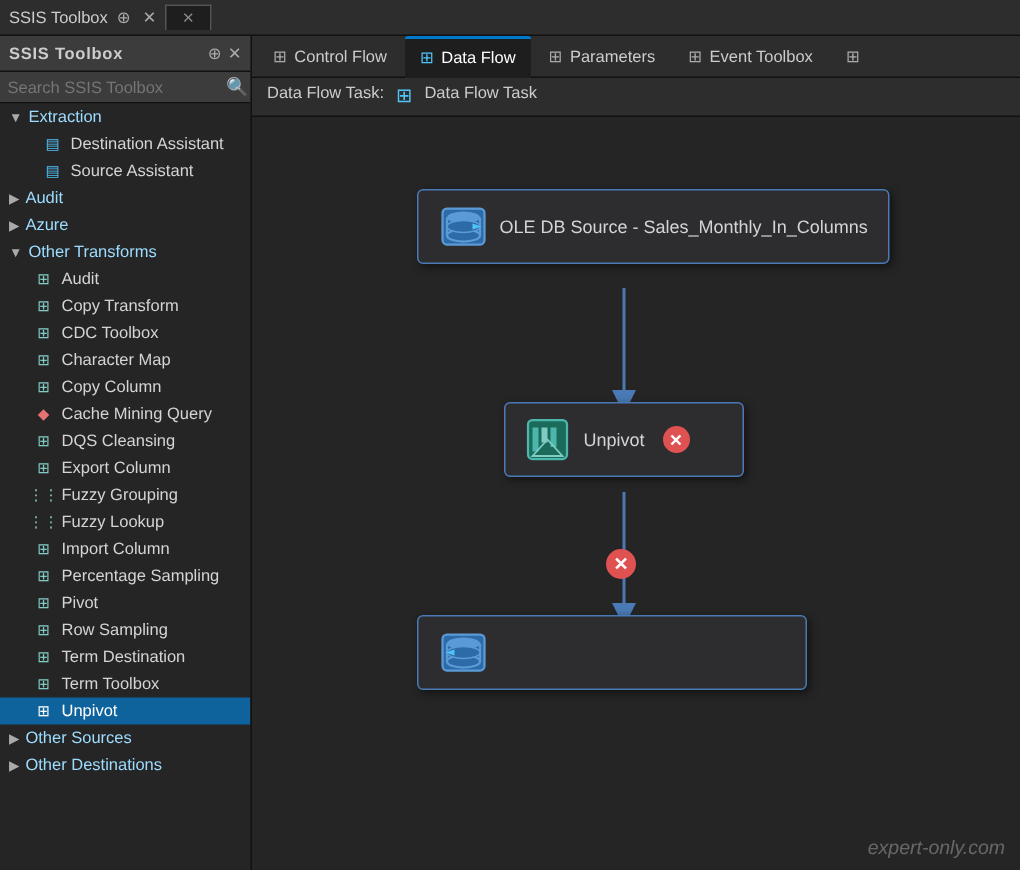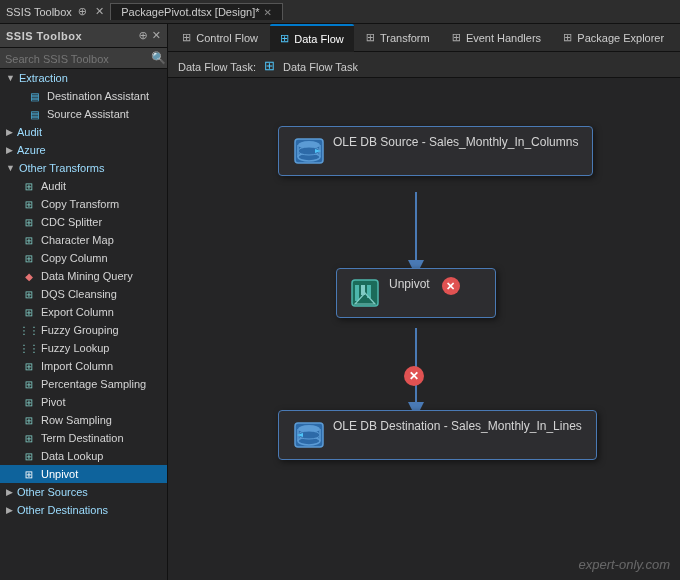--- a/index.html
+++ b/index.html
@@ -185,21 +185,21 @@
       background: #1e1e1e;
       color: #fff;
       border-top: 1px solid #007acc;
     }
 
     
     .task-bar {
       background: #2d2d2d;
       padding: 4px 10px;
       display: flex;
-      align-items: flex-end;
+      align-items: flex-start;
       gap: 8px;
       border-bottom: 1px solid #111;
       font-size: 11px;
       color: #ccc;
       height: 26px;
       flex-shrink: 0;
     }
 
     
     .canvas {
@@ -209,21 +209,21 @@
       overflow: hidden;
     }
 
     
     .flow-node {
       position: absolute;
       background: #2d2d30;
       border: 1px solid #555;
       border-radius: 4px;
       display: flex;
-      align-items: flex-start;
+      align-items: center;
       gap: 8px;
       padding: 8px 14px;
       font-size: 12px;
       color: #d4d4d4;
       min-width: 260px;
       justify-content: flex-start;
       box-shadow: 2px 2px 6px rgba(0,0,0,0.5);
     }
     .flow-node .node-icon {
       width: 32px;
@@ -293,21 +293,20 @@
 
   </style>
 </head>
 <body>
 
 <div class="title-bar">
   <span class="title-bar-text">SSIS Toolbox</span>
   <span style="color:#aaa;font-size:11px;">⊕</span>
   <span style="color:#aaa;font-size:11px;margin-left:2px;">✕</span>
   <div class="title-tab">
-    <span>PackagePivot.dtsx [Design]*</span>
     <span class="close-x">✕</span>
   </div>
 </div>
 
 <div class="main-layout">
 
   <div class="toolbox">
     <div class="toolbox-header">
       <span class="toolbox-header-text">SSIS Toolbox</span>
       <div class="toolbox-header-icons">
@@ -352,33 +351,33 @@
       <div class="toolbox-item">
         <span class="item-icon" style="color:#80cbc4;">⊞</span>
         <span>Audit</span>
       </div>
       <div class="toolbox-item">
         <span class="item-icon" style="color:#80cbc4;">⊞</span>
         <span>Copy Transform</span>
       </div>
       <div class="toolbox-item">
         <span class="item-icon" style="color:#80cbc4;">⊞</span>
-        <span>CDC Splitter</span>
+        <span>CDC Toolbox</span>
       </div>
       <div class="toolbox-item">
         <span class="item-icon" style="color:#80cbc4;">⊞</span>
         <span>Character Map</span>
       </div>
       <div class="toolbox-item">
         <span class="item-icon" style="color:#80cbc4;">⊞</span>
         <span>Copy Column</span>
       </div>
       <div class="toolbox-item">
         <span class="item-icon" style="color:#e57373;">◆</span>
-        <span>Data Mining Query</span>
+        <span>Cache Mining Query</span>
       </div>
       <div class="toolbox-item">
         <span class="item-icon" style="color:#80cbc4;">⊞</span>
         <span>DQS Cleansing</span>
       </div>
       <div class="toolbox-item">
         <span class="item-icon" style="color:#80cbc4;">⊞</span>
         <span>Export Column</span>
       </div>
       <div class="toolbox-item">
@@ -404,21 +403,21 @@
       <div class="toolbox-item">
         <span class="item-icon" style="color:#80cbc4;">⊞</span>
         <span>Row Sampling</span>
       </div>
       <div class="toolbox-item">
         <span class="item-icon" style="color:#80cbc4;">⊞</span>
         <span>Term Destination</span>
       </div>
       <div class="toolbox-item">
         <span class="item-icon" style="color:#80cbc4;">⊞</span>
-        <span>Data Lookup</span>
+        <span>Term Toolbox</span>
       </div>
       <div class="toolbox-item selected">
         <span class="item-icon" style="color:#fff;">⊞</span>
         <span>Unpivot</span>
       </div>
 
       <div class="section-header">
         <span class="triangle">▶</span>
         <span>Other Sources</span>
       </div>
@@ -437,29 +436,28 @@
       <div class="tab">
         <span style="color:#aaa;font-size:11px;">⊞</span>
         <span>Control Flow</span>
       </div>
       <div class="tab active" style="border-top:2px solid #007acc;">
         <span style="color:#4fc3f7;font-size:11px;">⊞</span>
         <span>Data Flow</span>
       </div>
       <div class="tab">
         <span style="color:#aaa;font-size:11px;">⊞</span>
-        <span>Transform</span>
+        <span>Parameters</span>
       </div>
       <div class="tab">
         <span style="color:#aaa;font-size:11px;">⊞</span>
-        <span>Event Handlers</span>
+        <span>Event Toolbox</span>
       </div>
       <div class="tab">
         <span style="color:#aaa;font-size:11px;">⊞</span>
-        <span>Package Explorer</span>
       </div>
     </div>
 
     <div class="task-bar">
       <span>Data Flow Task:</span>
       <span style="color:#4fc3f7;font-size:13px;">⊞</span>
       <span>Data Flow Task</span>
     </div>
 
     <div class="canvas">
@@ -514,20 +512,19 @@
           <svg width="32" height="32" viewBox="0 0 32 32">
             <rect x="2" y="4" width="28" height="24" rx="3" fill="#2d6aa8" stroke="#5b9bd5" stroke-width="1.5"></rect>
             <ellipse cx="16" cy="10" rx="11" ry="4" fill="#5b9bd5"></ellipse>
             <line x1="5" y1="10" x2="5" y2="22" stroke="#5b9bd5" stroke-width="1.5"></line>
             <line x1="27" y1="10" x2="27" y2="22" stroke="#5b9bd5" stroke-width="1.5"></line>
             <ellipse cx="16" cy="22" rx="11" ry="4" fill="#2d6aa8" stroke="#5b9bd5" stroke-width="1.5"></ellipse>
             <ellipse cx="16" cy="16" rx="11" ry="4" fill="#2d6aa8" stroke="#5b9bd5" stroke-width="1"></ellipse>
             <polygon points="10,14 4,16 10,18" fill="#4fc3f7"></polygon>
           </svg>
         </div>
-        <span>OLE DB Destination - Sales_Monthly_In_Lines</span>
       </div>
 
       <div class="watermark">expert-only.com</div>
 
     </div>
   </div>
 </div>
 
 </body></html>

